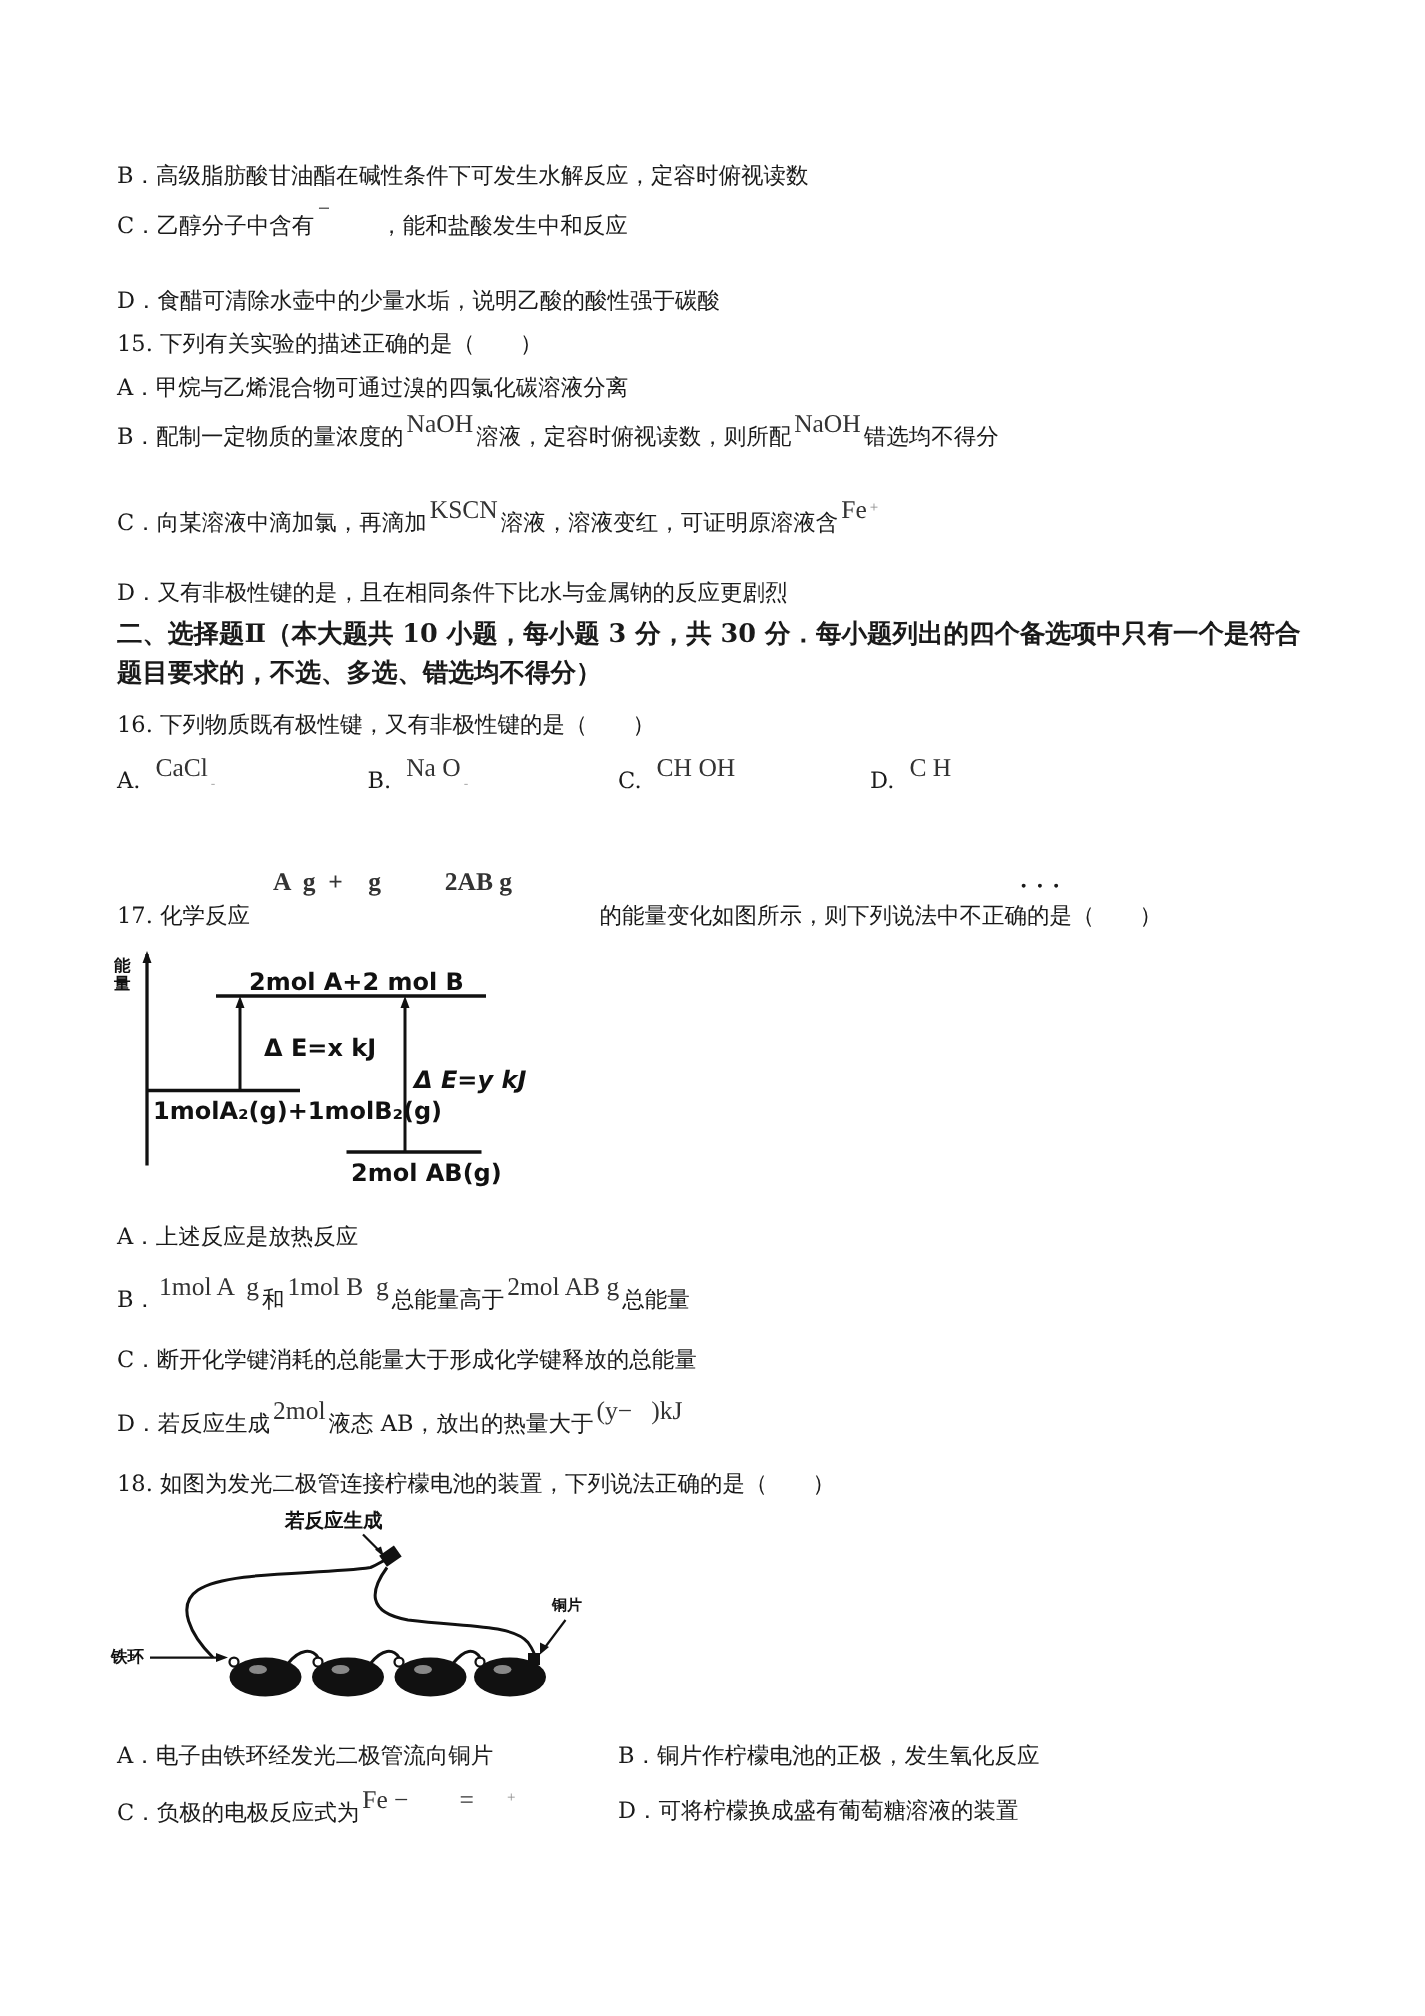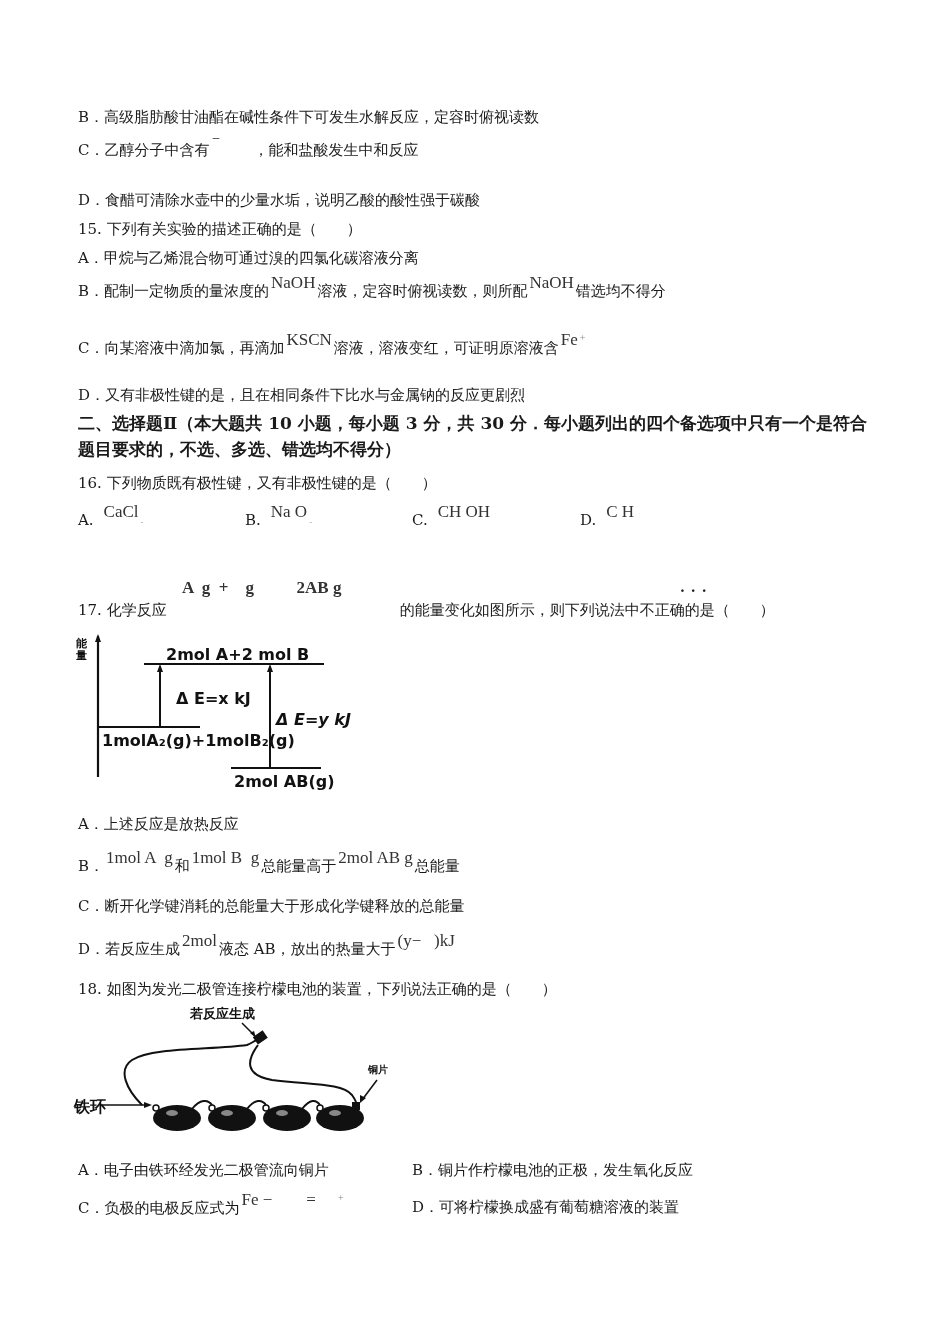--- a/index.html
+++ b/index.html
@@ -200,21 +200,21 @@
     <rect x="280" y="97" width="8" height="8" fill="#111"></rect>
 
     <line x1="28" y1="100" x2="75" y2="100" stroke="#111" stroke-width="1.5"></line>
     <polygon points="80,100 72,97 72,103" fill="#111"></polygon>
 
     <line x1="305" y1="75" x2="290" y2="95" stroke="#111" stroke-width="1.5"></line>
     <polygon points="288,98 288,90 294,93" fill="#111"></polygon>
   </svg>
   <div class="diag-label" style="left:118px;top:0px;font-size:13px">若反应生成</div>
   <div class="diag-label" style="left:296px;top:58px;font-size:10px">铜片</div>
-  <div class="diag-label" style="left:2px;top:92px;font-size:16px">铁环</div>
+  <div class="diag-label" style="left:2px;top:92px;font-size:11px">铁环</div>
 </div>
 
 <div class="opt" style="left:78px;top:1161px">
   <span>A</span>．<span>电子由铁环经发光二极管流向铜片</span>
 </div>
 <div class="opt" style="left:412px;top:1161px">
   <span>B</span>．<span>铜片作柠檬电池的正极，发生氧化反应</span>
 </div>
 <div class="opt" style="left:78px;top:1198px">
   <span>C</span>．<span>负极的电极反应式为</span><span class="eq" style="white-space:pre">Fe −        =</span><span class="eq-small" style="margin-left:20px">+</span>

